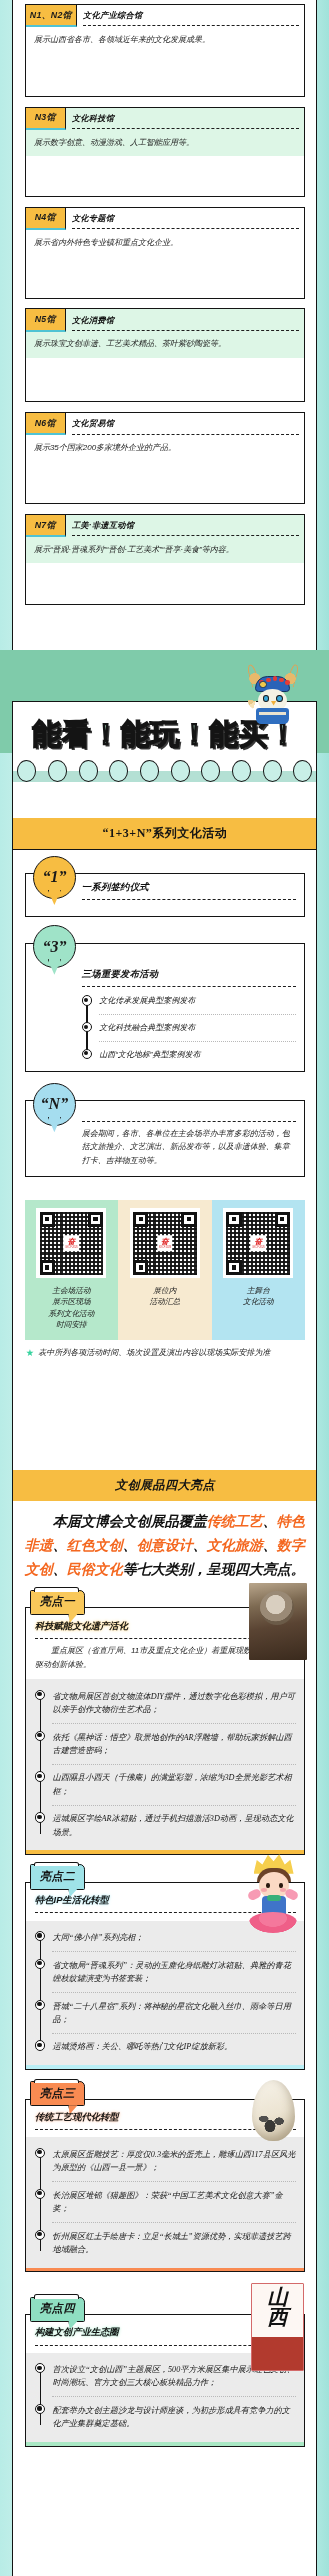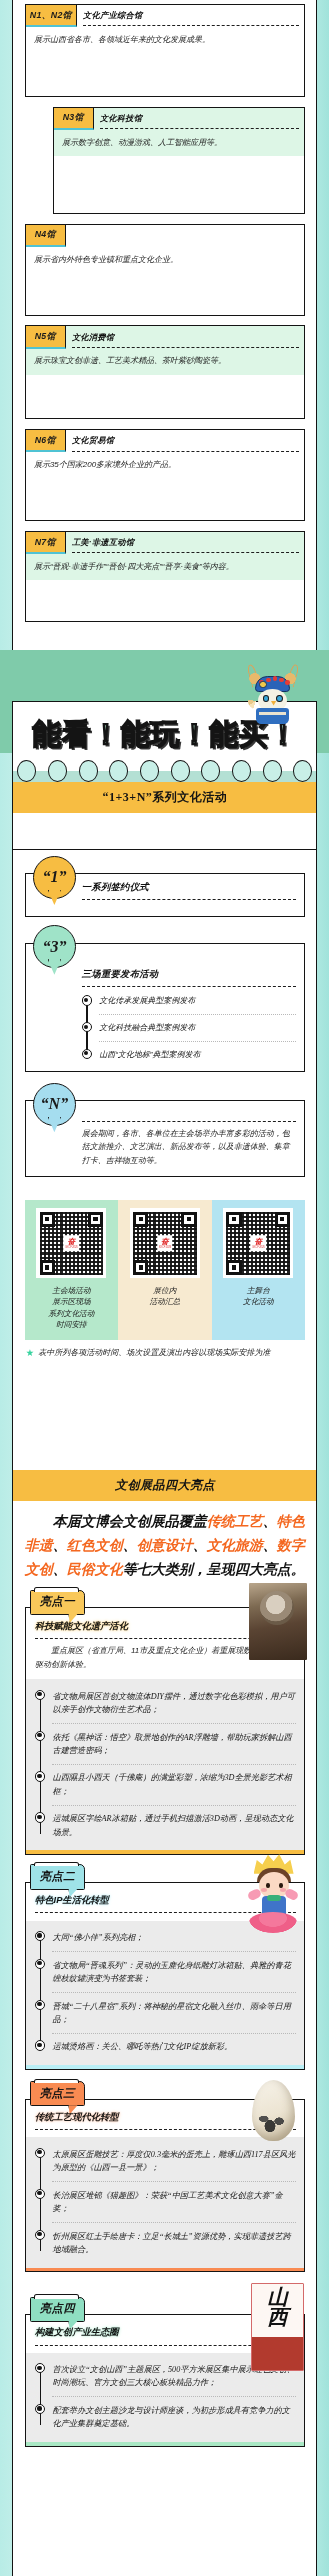--- a/index.html
+++ b/index.html
@@ -40,21 +40,21 @@
   .hero-title {
     text-align:center; padding:13.4px 3.1px 5.2px 3.1px; font-size:29px; font-weight:bold; letter-spacing:0.5px;
     color:#b6efd0; -webkit-text-stroke:1.5px #141414;
     text-shadow:2.1px 2.1px 0 #3a3a3a;
     font-family:"DejaVu Sans","Liberation Sans",sans-serif;
   }
   .scallop { position:relative; height:21.6px; background:linear-gradient(180deg,#ffffff 0 46%,#b4e0d4 46% 100%); }
   .scallop .dots { position:absolute; left:0; right:0; top:-0.5px; display:flex; justify-content:space-between; padding:0 4.1px; }
   .scallop .dots i { display:block; width:19px; height:21.6px; border-radius:50%; background:#c8efe7; border:1px solid #171717; }
   .hero-sub { background:#f7bd42; text-align:center; padding:6.7px 2.1px; font-size:12px; font-weight:bold; color:#141414;
-              font-family:"Liberation Serif","DejaVu Serif",serif; letter-spacing:0.5px; }
+              font-family:"Liberation Serif","DejaVu Serif",serif; letter-spacing:0.5px;margin-top:36px; }
 
   
   .n-block { position:relative; margin:0 11.3px 10.3px 11.3px; }
   .n-box { position:relative; border:1.5px solid #141414; background:#fff; }
   .n-box .sh { position:absolute; left:2.1px; right:-3.1px; bottom:-3.1px; height:3.1px; background:#8fd9b4; z-index:-1; }
   .n-box .shr{ position:absolute; right:-3.1px; top:2.1px; bottom:-3.1px; width:3.1px; background:#8fd9b4; z-index:-1; }
   .n-pin { position:absolute; left:8.2px; top:-17.5px; width:43px; height:47px; z-index:3; }
   .n-pin .bulb { width:43px; height:43px; border-radius:50% 50% 50% 50%; border:1.5px solid #141414; display:flex; align-items:center; justify-content:center; }
   .n-pin .tail { position:absolute; left:50%; top:34px; margin-left:-6.7px; width:13.4px; height:15.5px; border-left:1.5px solid #141414; border-right:1.5px solid #141414;
                  clip-path:polygon(0 0,100% 0,50% 100%); }
@@ -207,39 +207,43 @@
           <div class="pav-tag">N1、N2馆</div>
           <div class="pav-titlecol">
             <div class="pav-title">文化产业综合馆</div>
             <div class="pav-dash"></div>
           </div>
         </div>
         <div class="pav-body">展示山西省各市、各领域近年来的文化发展成果。</div>
       </div>
     </div>
 
-    <div class="pav-card card-green" style="height:107px;margin-left:28px;">
+    <div class="pav-card card-green" style="height:90px;">
       <div class="shadow-bar"></div>
       <div class="inner">
         <div class="pav-head">
           <div class="pav-tag">N3馆</div>
           <div class="pav-titlecol">
             <div class="pav-title">文化科技馆</div>
             <div class="pav-dash"></div>
           </div>
         </div>
         <div class="pav-body">展示数字创意、动漫游戏、人工智能应用等。</div>
       </div>
     </div>
 
     <div class="pav-card card-white" style="height:92px;">
       <div class="shadow-bar"></div>
       <div class="inner">
         <div class="pav-head">
           <div class="pav-tag">N4馆</div>
+          <div class="pav-titlecol">
+            <div class="pav-title">文化专题馆</div>
+            <div class="pav-dash"></div>
+          </div>
         </div>
         <div class="pav-body">展示省内外特色专业镇和重点文化企业。</div>
       </div>
     </div>
 
     <div class="pav-card card-green" style="height:94px;">
       <div class="shadow-bar"></div>
       <div class="inner">
         <div class="pav-head">
           <div class="pav-tag">N5馆</div>
@@ -269,21 +273,21 @@
     <div class="pav-card card-green" style="height:91px;">
       <div class="shadow-bar"></div>
       <div class="inner">
         <div class="pav-head">
           <div class="pav-tag">N7馆</div>
           <div class="pav-titlecol">
             <div class="pav-title">工美·非遗互动馆</div>
             <div class="pav-dash"></div>
           </div>
         </div>
-        <div class="pav-body">展示“晋观·非遗手作”“晋创·四大亮点”“晋享·美食”等内容。</div>
+        <div class="pav-body">展示“晋观·晋魂系列”“晋创·工艺美术”“晋享·美食”等内容。</div>
       </div>
     </div>
 
   </div>
 </div>
 
 <div class="hero-band" style="top:650px; height:103px;"></div>
 
 <div class="bird" style="left:245px; top:664px;">
   <span class="ant l"></span>

